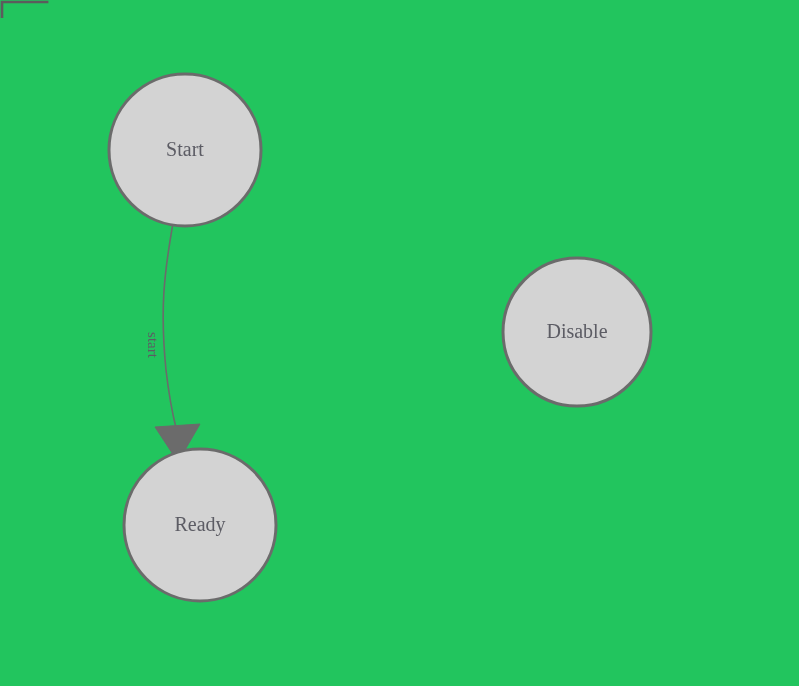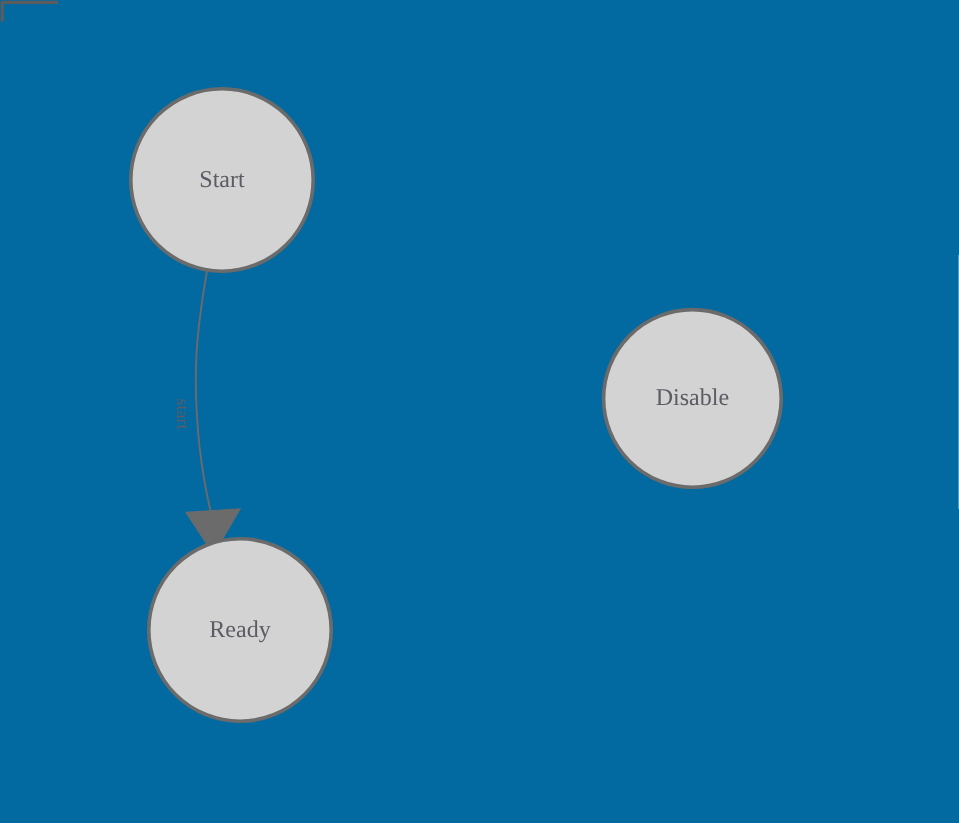--- a/index.html
+++ b/index.html
@@ -10,21 +10,21 @@
   body {
     width: 799px;
     height: 686px;
     overflow: hidden;
     font-family: "Liberation Serif", "DejaVu Serif", serif;
   }
   #canvas {
     position: relative;
     width: 799px;
     height: 686px;
-    background: #0369a1;
+    background: #22c55e;
   }
   #graph-svg {
     position: absolute;
     left: 0;
     top: 0;
     width: 799px;
     height: 686px;
   }
   .node-label {
     font-family: "Liberation Serif", "DejaVu Serif", serif;

